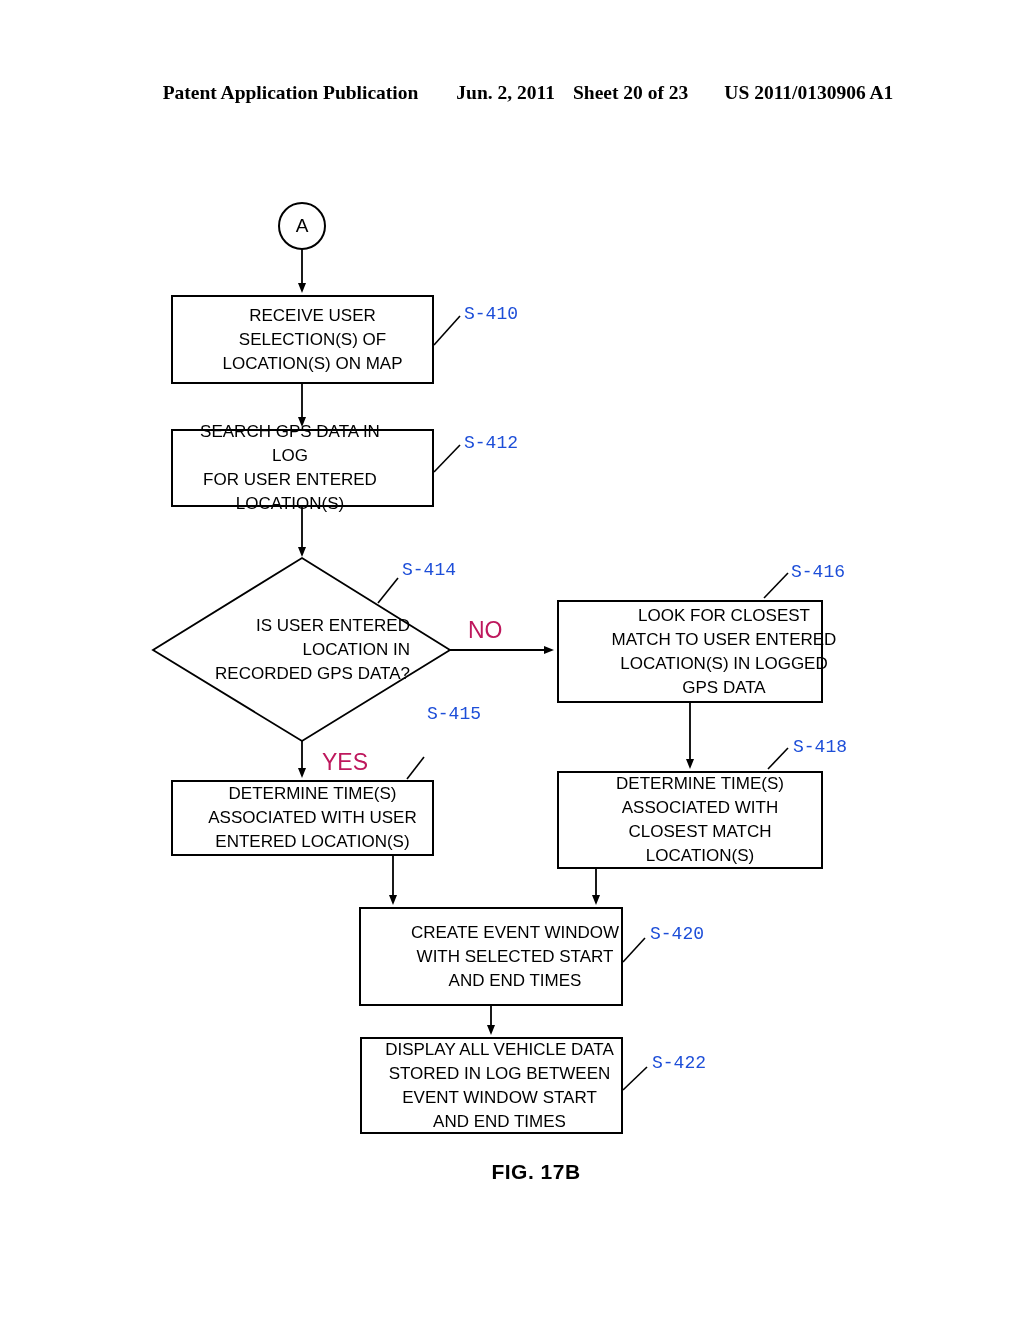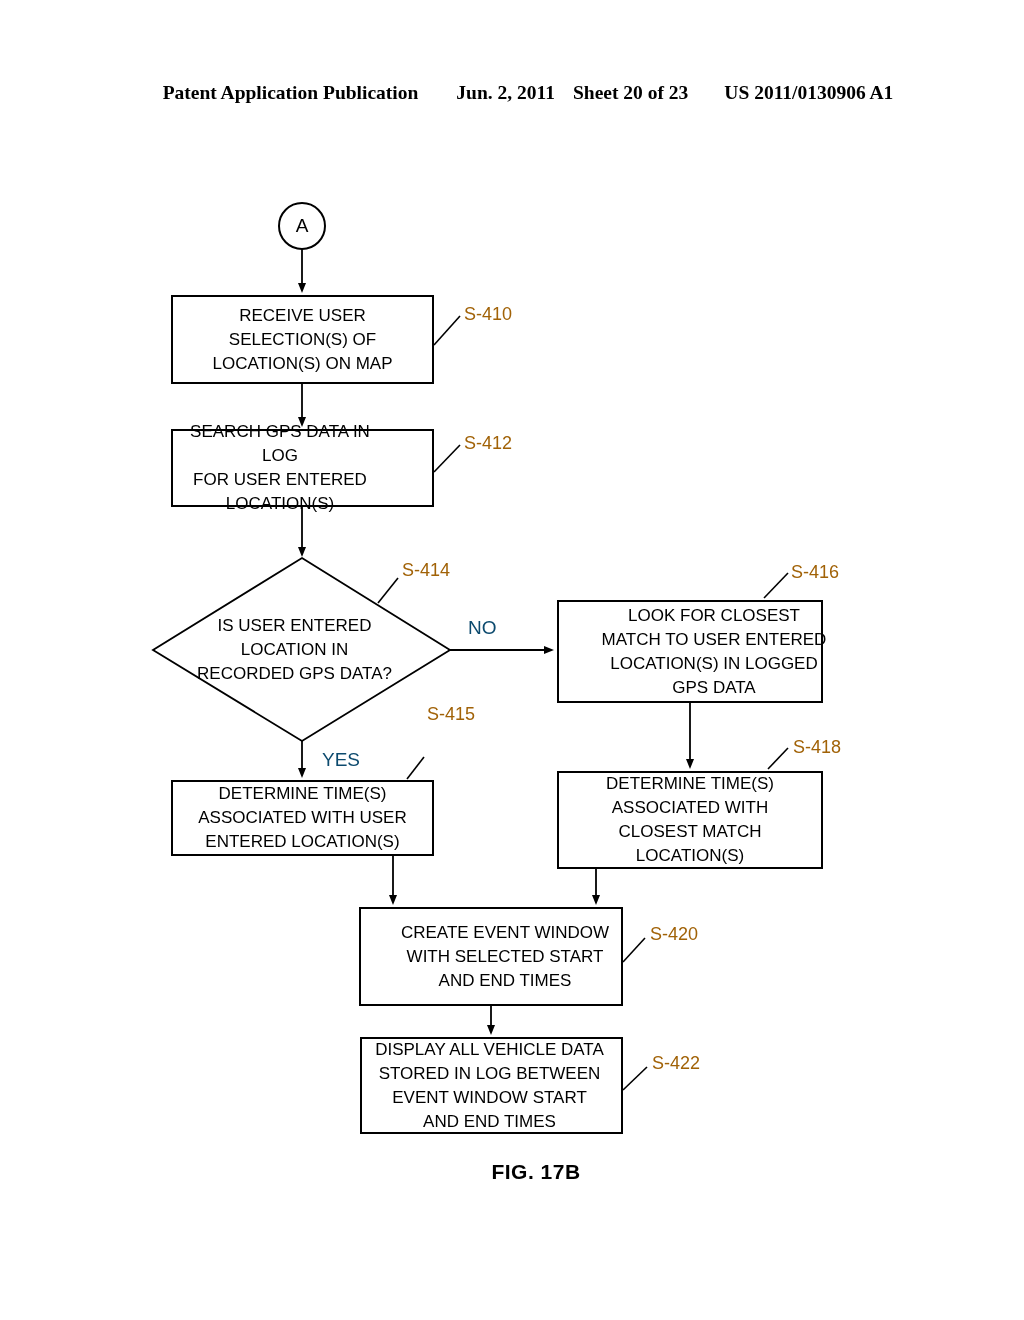--- a/index.html
+++ b/index.html
@@ -61,33 +61,34 @@
     display: flex;
     align-items: center;
     justify-content: center;
     text-align: center;
     font-family: "Liberation Sans", sans-serif;
     font-size: 17px;
     line-height: 24px;
     color: #000;
     white-space: pre-line;
     pointer-events: none;
+    padding-left: 10px;
   }
   .ref-label {
     position: absolute;
-    font-family: Liberation Sans, sans-serif;
+    font-family: Liberation Mono, monospace;
     font-size: 18px;
-    color: #a16207;
+    color: #1d4ed8;
     white-space: nowrap;
   }
   .branch-label {
     position: absolute;
     font-family: "Liberation Sans", sans-serif;
-    font-size: 19px;
-    color: #0c4a6e;
+    font-size: 23px;
+    color: #be185d;
     white-space: nowrap;
   }
   .connector-letter {
     position: absolute;
     display: flex;
     align-items: center;
     justify-content: center;
     font-family: "Liberation Sans", sans-serif;
     font-size: 19px;
     color: #000;
@@ -178,21 +179,21 @@
     <div class="connector-letter" style="left:279px; top:203px; width:46px; height:46px;">A</div>
 
     <div class="node-text" style="left:172px; top:296px; width:261px; height:87px;">RECEIVE USER
 SELECTION(S) OF
 LOCATION(S) ON MAP</div>
 
     <div class="node-text" style="left:172px; top:430px; width:216px; height:76px;border-radius:24px;">SEARCH GPS DATA IN LOG
 FOR USER ENTERED
 LOCATION(S)</div>
 
-    <div class="node-text" style="left:164px; top:604px; width:261px; height:92px;">IS USER ENTERED
+    <div class="node-text" style="left:172px; top:604px; width:261px; height:92px;text-align:right;">IS USER ENTERED
 LOCATION IN
 RECORDED GPS DATA?</div>
 
     <div class="node-text" style="left:558px; top:601px; width:312px; height:101px;">LOOK FOR CLOSEST
 MATCH TO USER ENTERED
 LOCATION(S) IN LOGGED
 GPS DATA</div>
 
     <div class="node-text" style="left:172px; top:781px; width:261px; height:74px;">DETERMINE TIME(S)
 ASSOCIATED WITH USER

